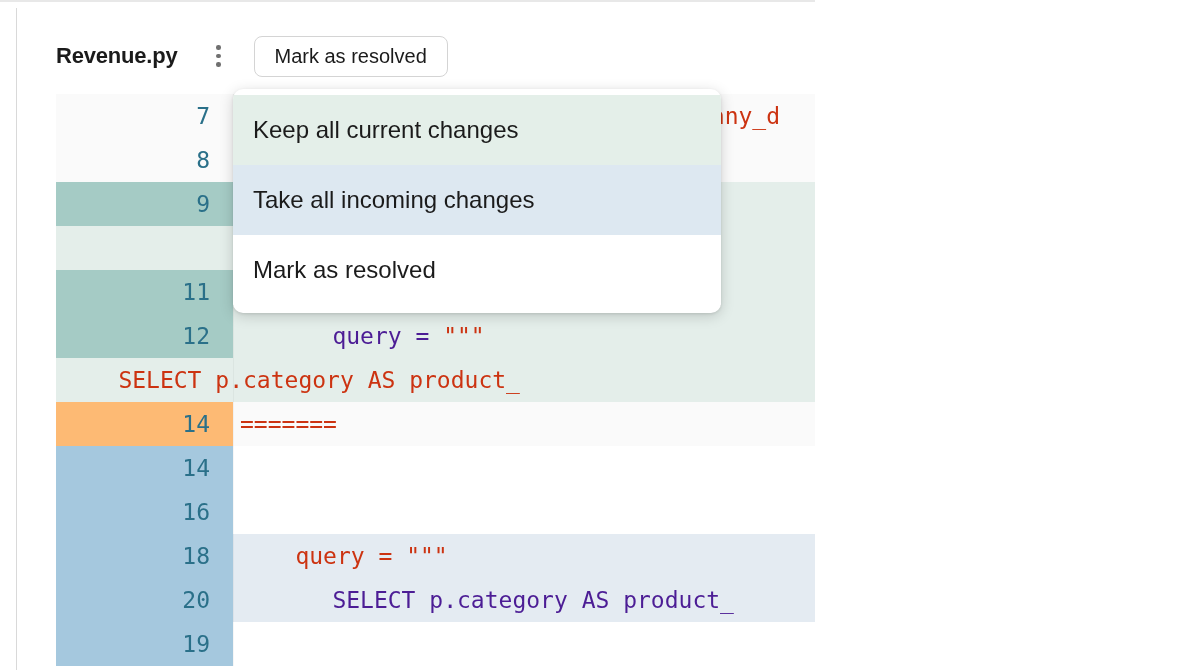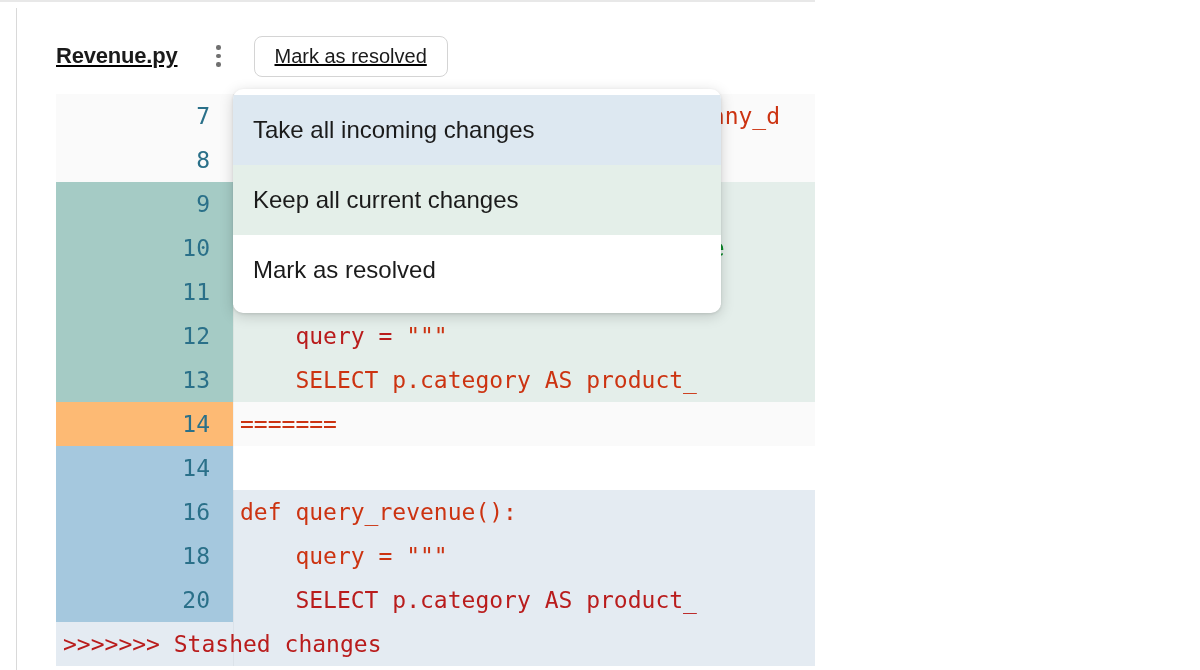--- a/index.html
+++ b/index.html
@@ -35,21 +35,20 @@
 
   
   #file-header {
     position: absolute;
     left: 56px; top: 32px;
     height: 44px;
     display: flex;
     align-items: center;
     gap: 6px;
     z-index: 40;
-    text-decoration: underline;
   }
   #file-name {
     font-size: 22px;
     font-weight: bold;
     color: #1b1b1b;
     letter-spacing: -0.2px;
     white-space: nowrap;
   }
   #kebab-button {
     width: 34px;
@@ -138,21 +137,21 @@
   .current .codetext { background: #e4eeea; }
 
   .sep .gutter   { background: #fdba74; }
   .sep .codetext { background: #fafafa; }
 
   .incoming .gutter   { background: #a5c8de; }
   .incoming .codetext { background: #e4ebf2; }
 
   .tok-red   { color: #cc3311; }
   .tok-green { color: #0a8a28; }
-  .tok-dark  { color: #b91c1c; }
+  .tok-dark  { color: #4c1d95; margin-left: 37px; }
 
   
   .code-row::after {
     content: "";
     position: absolute;
     left: 177px;
     top: 0;
     width: 1px;
     height: 44px;
     background: rgba(0,0,0,0.035);
@@ -223,60 +222,57 @@
       </div>
       <div class="code-row ctx">
         <div class="gutter">8</div>
         <div class="codetext"><span class="tok-dark"></span></div>
       </div>
       <div class="code-row current">
         <div class="gutter">9</div>
         <div class="codetext"><span class="tok-dark"></span></div>
       </div>
       <div class="code-row current">
-        <div class="gutter">10</div>
         <div class="codetext"><span class="tok-green">                              venue</span></div>
       </div>
       <div class="code-row current">
         <div class="gutter">11</div>
         <div class="codetext"><span class="tok-dark"></span></div>
       </div>
       <div class="code-row current">
         <div class="gutter">12</div>
         <div class="codetext"><span class="tok-dark">    query = </span><span class="tok-red">"""</span></div>
       </div>
       <div class="code-row current">
-        <div class="gutter">13</div>
         <div class="codetext"><span class="tok-red">    SELECT p.category AS product_</span></div>
       </div>
       <div class="code-row sep">
         <div class="gutter">14</div>
         <div class="codetext"><span class="tok-red">=======</span></div>
       </div>
       <div class="code-row incoming">
         <div class="gutter">14</div>
       </div>
       <div class="code-row incoming">
         <div class="gutter">16</div>
-        <div class="codetext"><span class="tok-red">def query_revenue():</span></div>
       </div>
       <div class="code-row incoming">
         <div class="gutter">18</div>
         <div class="codetext"><span class="tok-red">    query = """</span></div>
       </div>
       <div class="code-row incoming">
         <div class="gutter">20</div>
         <div class="codetext"><span class="tok-dark">    SELECT p.category AS product_</span></div>
       </div>
       <div class="code-row incoming">
-        <div class="codetext"><span class="tok-dark">&gt;&gt;&gt;&gt;&gt;&gt;&gt; Stashed changes</span></div>
+        <div class="gutter">19</div>
       </div>
     </div>
 
   <div id="dropdown">
+      <div class="menu-item keep">Keep all current changes</div>
       <div class="menu-item take">Take all incoming changes</div>
-      <div class="menu-item keep">Keep all current changes</div>
       <div class="menu-item resolve">Mark as resolved</div>
     </div>
 
 </div>
 
 <div id="right-blank"></div>
 
 </body></html>

